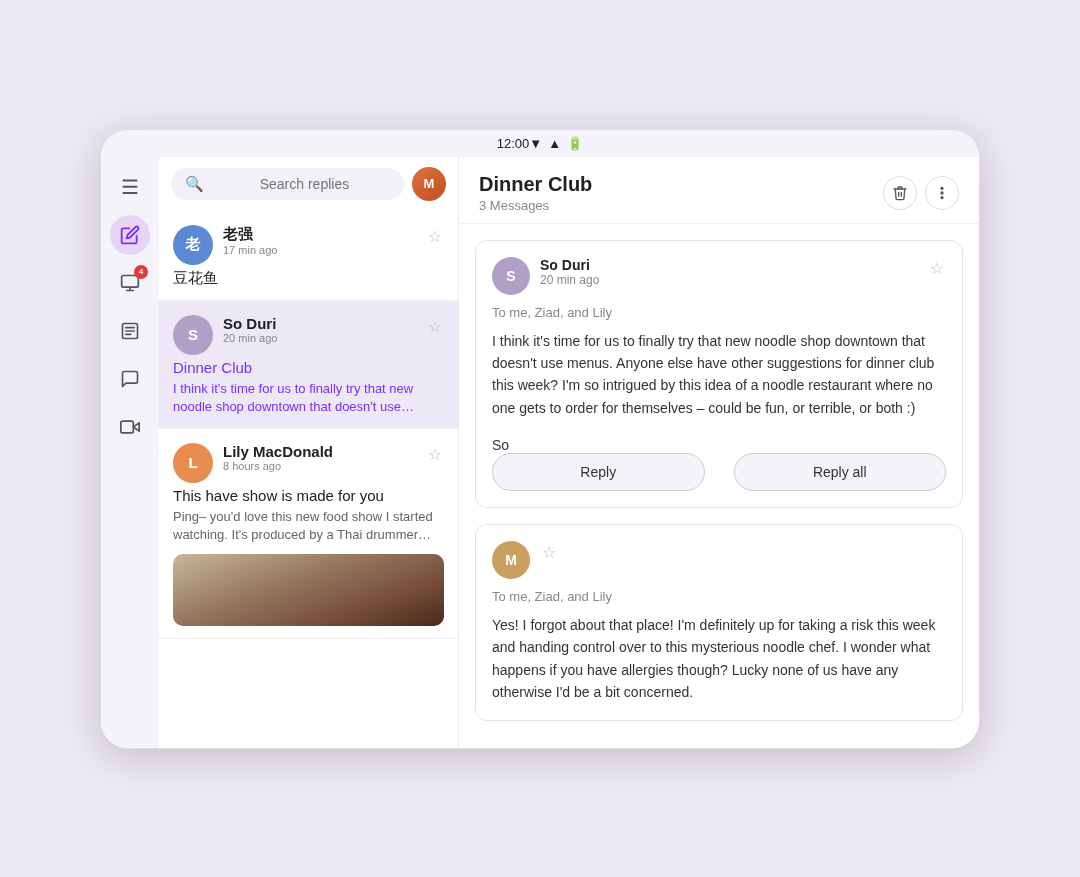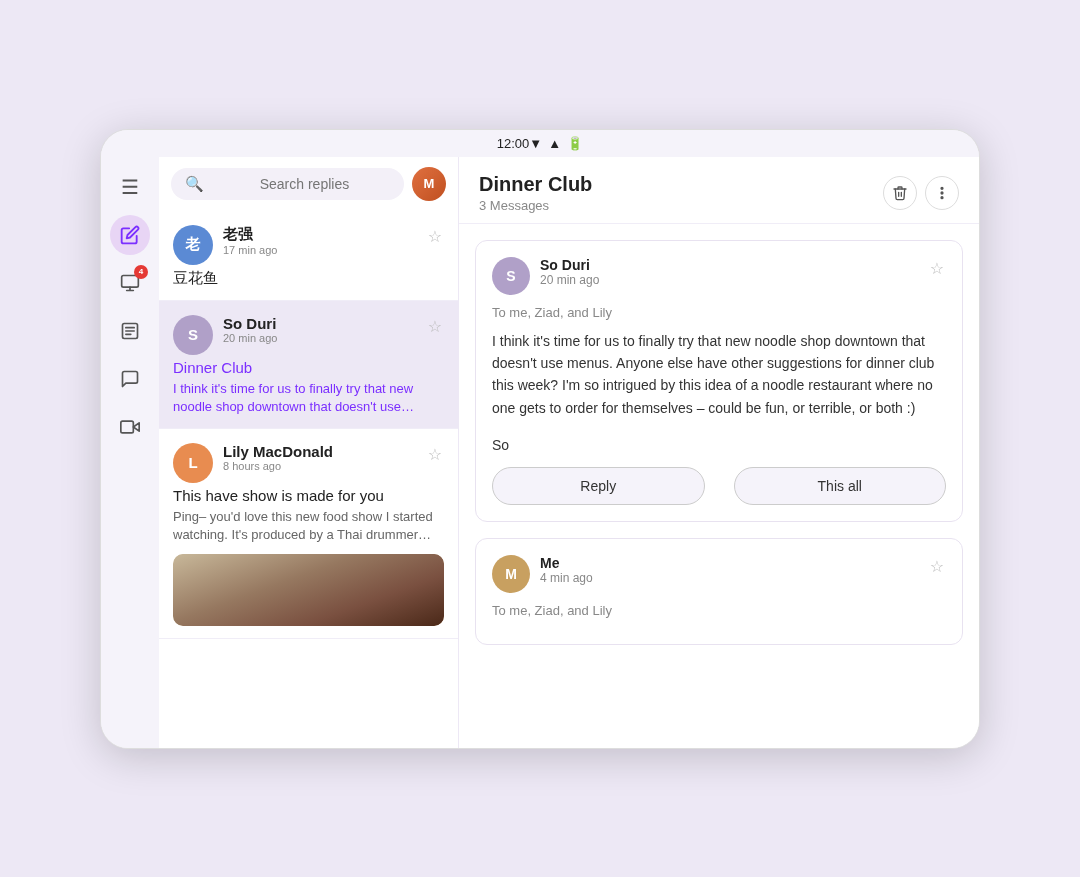--- a/index.html
+++ b/index.html
@@ -308,21 +308,20 @@
       line-height: 1.6;
     }
     .email-sig {
       font-size: 14px;
       color: #333;
       margin-top: 18px;
     }
     .reply-buttons {
       display: flex;
       gap: 29px;
-      margin-top: 14px;
     }
     .reply-btn {
       flex: 1;
       padding: 10px 0;
       border-radius: 24px;
       border: 1.5px solid #ccc;
       background: #f5f3fa;
       font-size: 14px;
       font-weight: 500;
       color: #333;
@@ -470,31 +469,28 @@
               <div class="email-sender-name">So Duri</div>
               <div class="email-sender-time">20 min ago</div>
             </div>
             <button class="star-btn">☆</button>
           </div>
           <div class="email-to">To me, Ziad, and Lily</div>
           <div class="email-body">I think it's time for us to finally try that new noodle shop downtown that doesn't use menus. Anyone else have other suggestions for dinner club this week? I'm so intrigued by this idea of a noodle restaurant where no one gets to order for themselves – could be fun, or terrible, or both :)</div>
           <div class="email-sig">So</div>
           <div class="reply-buttons">
             <button class="reply-btn">Reply</button>
-            <button class="reply-btn">This all</button>
+            <button class="reply-btn">Reply all</button>
           </div>
         </div>
 
         <div class="email-card">
           <div class="email-card-header">
             <div class="avatar-circle" style="background:#c8a060; width:38px; height:38px; font-size:14px;">M</div>
-            <div class="email-sender-info">
-              <div class="email-sender-name">Me</div>
-              <div class="email-sender-time">4 min ago</div>
-            </div>
             <button class="star-btn">☆</button>
           </div>
           <div class="email-to">To me, Ziad, and Lily</div>
+          <div class="email-body">Yes! I forgot about that place! I'm definitely up for taking a risk this week and handing control over to this mysterious noodle chef. I wonder what happens if you have allergies though? Lucky none of us have any otherwise I'd be a bit concerned.</div>
         </div>
       </div>
     </div>
   </div>
 </div>
 
 </body></html>

